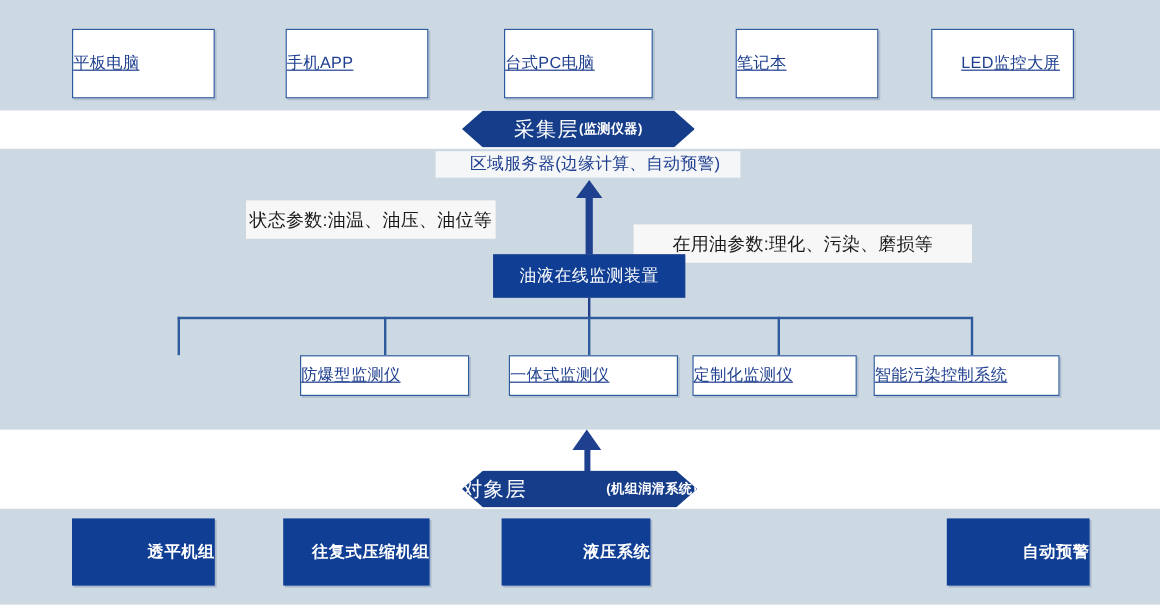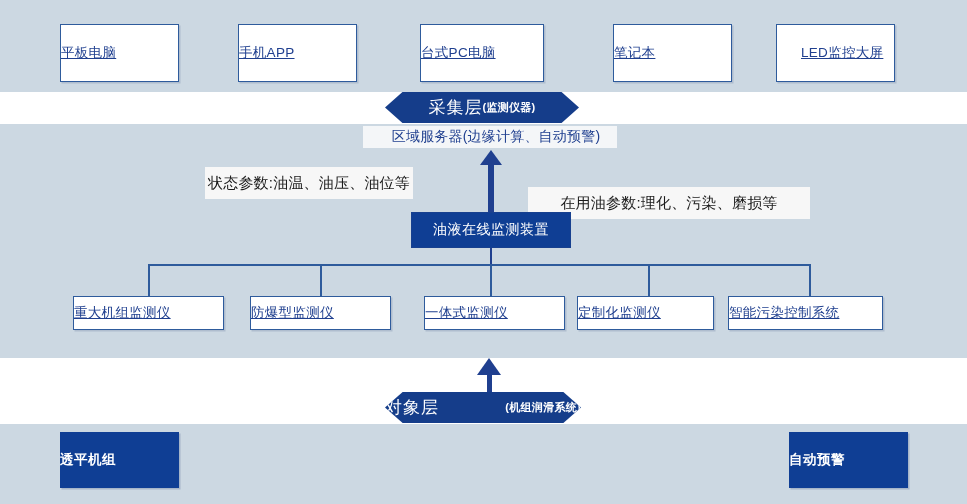--- a/index.html
+++ b/index.html
@@ -29,21 +29,21 @@
     letter-spacing:.3px;
     box-shadow:1.5px 1.5px 0 rgba(120,140,170,.35);
     text-decoration:underline;
   }
 
   
   .node-solid{
     position:absolute;
     background:#0f3e94;
     box-sizing:border-box;
-    display:flex;align-items:center;justify-content:flex-start;
+    display:flex;align-items:center;justify-content:flex-end;
     color:#ffffff;
     font-size:13.5px;
     font-weight:bold;
     letter-spacing:.5px;
     box-shadow:1.5px 1.5px 0 rgba(120,140,170,.45);
   }
 
   
   #device-box{
     position:absolute;
@@ -160,23 +160,20 @@
   </div>
 
   <div class="vline" style="left:490px;top:248px;height:17px;"></div>
   <div class="hline" style="left:148px;top:264px;width:662px;"></div>
   <div class="vline-thin" style="left:148px;top:264px;height:32px;"></div>
   <div class="vline-thin" style="left:320px;top:264px;height:32px;"></div>
   <div class="vline-thin" style="left:490px;top:264px;height:32px;"></div>
   <div class="vline-thin" style="left:648px;top:264px;height:32px;"></div>
   <div class="vline-thin" style="left:809px;top:264px;height:32px;"></div>
 
-  <div class="node-outline" style="left:73px;top:296px;width:151px;height:34px;">
-    <span>重大机组监测仪</span>
-  </div>
   <div class="node-outline" style="left:250px;top:296px;width:141px;height:34px;">
     <span>防爆型监测仪</span>
   </div>
   <div class="node-outline" style="left:424px;top:296px;width:141px;height:34px;">
     <span>一体式监测仪</span>
   </div>
   <div class="node-outline" style="left:728px;top:296px;width:155px;height:34px;">
     <span>智能污染控制系统</span>
   </div>
   <div class="node-outline" style="left:577px;top:296px;width:137px;height:34px;">
@@ -187,17 +184,23 @@
   <div class="arrow-head-open" style="left:477px;top:358px;"></div>
 
   <div class="hexbadge" style="left:385px;top:392px;width:196px;height:31px;justify-content:space-between;">
     <span class="big">对象层</span>
       <span class="small" style="margin-left:4px;">(机组润滑系统)</span>
   </div>
 
   <div class="node-solid" style="left:60px;top:432px;width:119px;height:56px;">
     <span>透平机组</span>
   </div>
+  <div class="node-solid" style="left:236px;top:432px;width:122px;height:56px;">
+    <span>往复式压缩机组</span>
+  </div>
+  <div class="node-solid" style="left:418px;top:432px;width:124px;height:56px;">
+    <span>液压系统</span>
+  </div>
   <div class="node-solid" style="left:789px;top:432px;width:119px;height:56px;">
     <span>自动预警</span>
   </div>
 
 </div>
 
 </body></html>

